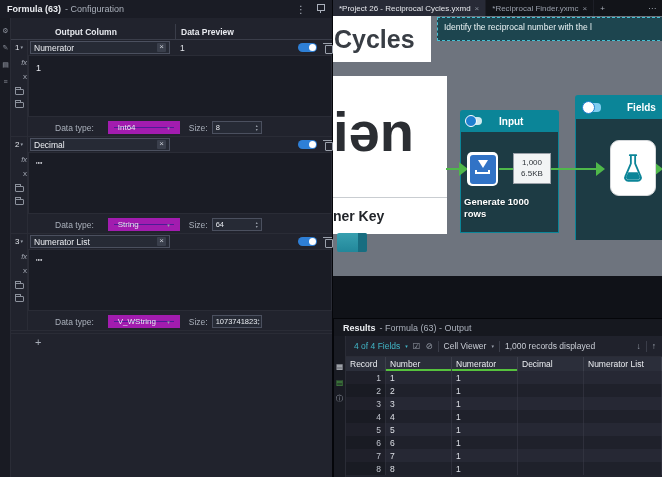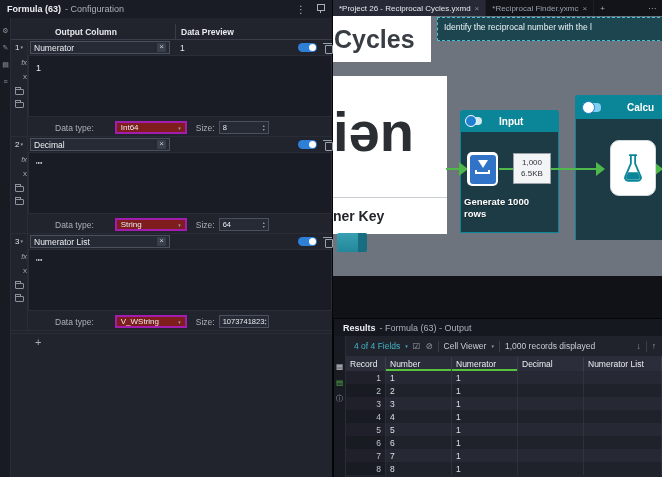--- a/index.html
+++ b/index.html
@@ -39,21 +39,21 @@
 .preview{position:absolute;left:152px;top:3px;font-size:8.5px;color:#e3e6eb}
 .toggle{position:absolute;left:270px;top:3px;width:19px;height:9px;border-radius:5px;background:#2e7fd6}
 .toggle::after{content:"";position:absolute;right:1px;top:1px;width:7px;height:7px;border-radius:50%;background:#fff}
 .trash{position:absolute;left:295px;top:2px;width:10px;height:11px}
 .trash::before{content:"";position:absolute;left:0;top:1px;width:9px;height:1px;background:#9aa0ab}
 .trash::after{content:"";position:absolute;left:1.5px;top:3px;width:6px;height:7px;border:1px solid #9aa0ab;border-radius:0 0 1px 1px}
 .expr-area{position:absolute;left:0;top:15px;right:0;height:62px;background:#1a1c25;border:1px solid #2a2c36;padding:7px;font-size:9px;color:#e6e8ee}
 .type-bar{position:absolute;left:0;top:79px;right:0;height:17px;display:flex;align-items:center;font-size:8.5px;color:#aab0bb}
 .tb-label{margin-left:27px}
 .tb-label.size{margin-left:9px}
-.cfg-select{width:72px;height:13px;background:#7f1d1d;border:2px solid #a21caf;margin-left:21px;display:flex;align-items:center;padding:0 4px;color:#e8ebf0;font-size:8px}
+.cfg-select{width:72px;height:13px;background:#4c1d95;border:6px solid #a21caf;margin-left:14px;display:flex;align-items:center;padding:0 4px;color:#e8ebf0;font-size:8px}
 .cfg-select .caret{margin-left:auto;font-size:5px;color:#9aa0ab}
 .numbox{width:50px;height:13px;background:#262a35;border:1px solid #4b505f;margin-left:4px;display:flex;align-items:center;padding:0 3px;color:#e8ebf0;font-size:7.5px}
 .spin{margin-left:auto;display:flex;flex-direction:column;align-items:center;font-size:4px;line-height:4px;color:#9aa0ab}
 .add-bar{position:absolute;left:11px;right:0;top:333px;height:16px;border-top:1px solid #2a2c36}
 .add-plus{position:absolute;left:24px;top:2px;font-size:11px;color:#a8aeb8}
 
 
 .canvas-region{position:absolute;left:333px;top:0;width:329px;height:276px}
 .tab-bar{height:16px;background:#121419;display:flex;align-items:stretch;font-size:8px;color:#9aa0ac}
 .tab{display:flex;align-items:center;gap:4px;padding:0 6px;border-right:1px solid #1d1f27;white-space:nowrap}
@@ -312,21 +312,21 @@
       <div class="tealbox b1">
         <span class="dd">▾</span>
       </div>
       <div class="tealbox b2">
         <span class="dd">▾</span>
       </div>
 
       <div class="calc-body"></div>
       <div class="calc-header">
         <div class="c-toggle calc-toggle"></div>
-        <span class="container-label">Calcu</span>
+        <span class="container-label">Fields</span>
       </div>
 
       <div class="input-container">
         <div class="input-header">
           <div class="c-toggle input-toggle"></div>
           <span class="container-label">Input</span>
         </div>
         <div class="input-body"></div>
       </div>
 

